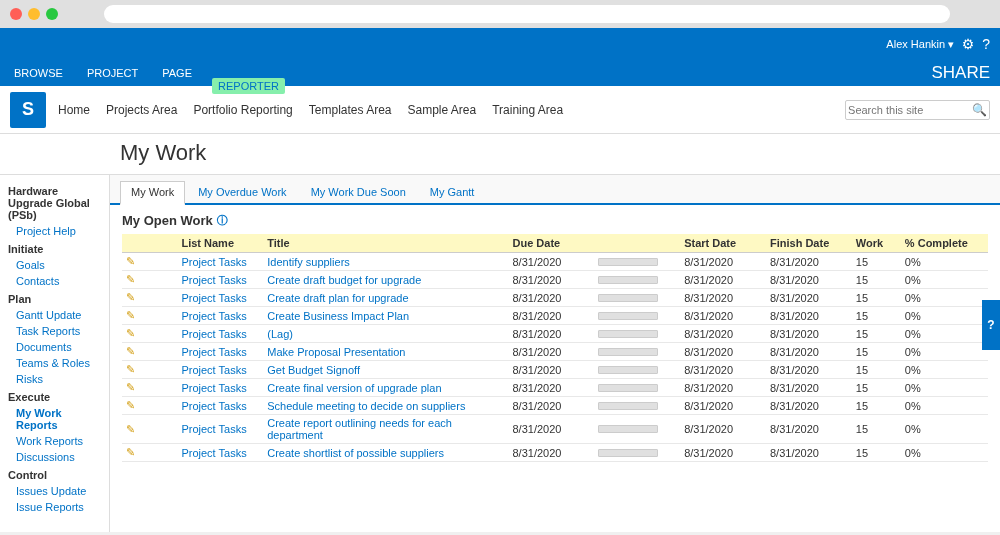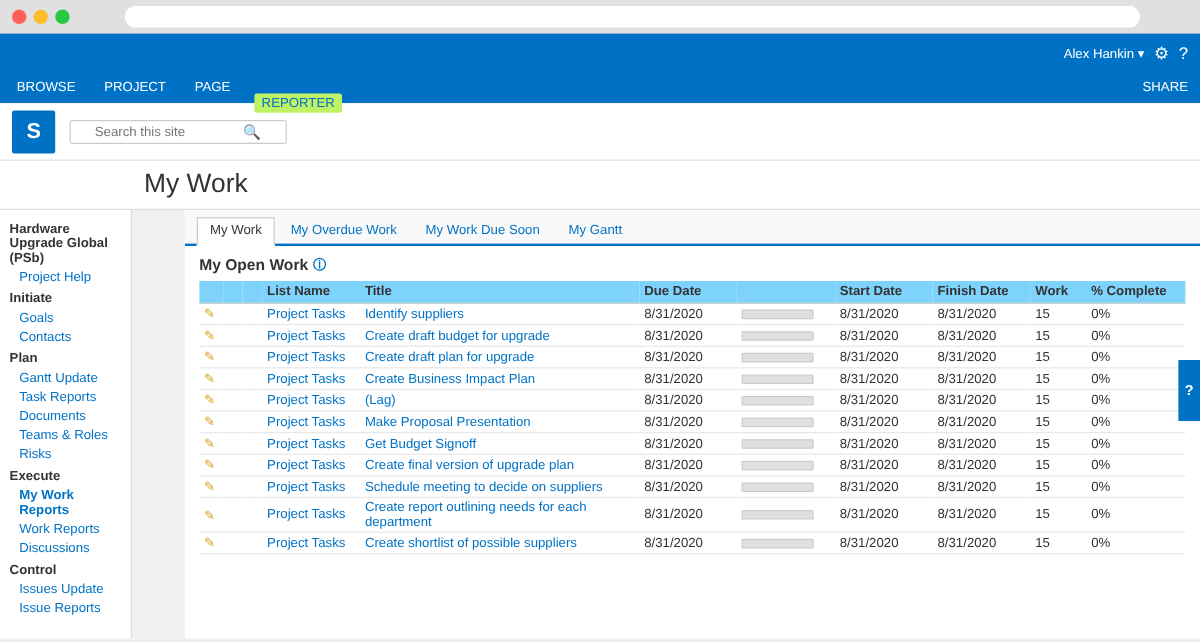--- a/index.html
+++ b/index.html
@@ -50,27 +50,27 @@
       gap: 16px;
     }
     .menu-item {
       color: white;
       font-size: 11px;
       cursor: pointer;
       padding: 2px 4px;
       text-transform: uppercase;
     }
     .menu-item.active {
-      background: #bef264;
+      background: #86efac;
       color: #0072c6;
       border-radius: 2px;
       padding: 2px 6px;
       margin-top: 26px;
     }
-    .share-btn { margin-left: auto; color: white; font-size: 11px; display: flex; align-items: center; gap: 4px; }
+    .share-btn { margin-left: auto; color: white; font-size: 17px; display: flex; align-items: center; gap: 4px; }
 
     
     .sp-header {
       background: white;
       display: flex;
       align-items: center;
       height: 48px;
       padding: 0 10px;
       border-bottom: 1px solid #ddd;
     }
@@ -87,38 +87,37 @@
       border-radius: 2px;
       margin-right: 12px;
     }
     .sp-nav { display: flex; gap: 16px; flex: 1; }
     .sp-nav-item { font-size: 12px; color: #333; cursor: pointer; }
     .sp-search {
       display: flex;
       align-items: center;
       border: 1px solid #ccc;
       border-radius: 2px;
-      padding: 2px 20px;
+      padding: 2px 2px;
       gap: 4px;
     }
     .sp-search input { border: none; outline: none; font-size: 11px; width: 120px; }
 
     
     .page-title-area {
       background: white;
       padding: 6px 10px 8px 120px;
       border-bottom: 1px solid #ddd;
     }
     .page-title { font-size: 22px; color: #333; font-weight: 300; }
 
     
     .content-wrapper {
       display: flex;
       height: calc(535px - 28px - 32px - 26px - 48px - 44px);
-      gap: 44px;
     }
 
     
     .sidebar {
       width: 110px;
       background: white;
       border-right: 1px solid #ddd;
       padding: 6px 0;
       font-size: 11px;
       overflow-y: auto;
@@ -197,21 +196,21 @@
       border: 1px solid #aaa;
       padding: 3px 10px;
       font-size: 11px;
       cursor: pointer;
       color: #333;
     }
 
     
     .table-wrapper { flex: 1; overflow-y: auto; overflow-x: hidden; }
     table { width: 100%; border-collapse: collapse; font-size: 11px; }
-    thead tr { background: #7dd3fc; border-bottom: 1px solid #ccc; }
+    thead tr { background: #fef9c3; border-bottom: 1px solid #ccc; }
     thead th { padding: 3px 4px; text-align: left; color: #333; font-weight: 600; font-size: 11px; white-space: nowrap; }
     tbody tr { border-bottom: 1px solid #e8e8e8; }
     tbody td { padding: 2px 4px; color: #333; font-size: 11px; }
     .link-cell { color: #0072c6; cursor: pointer; }
     .progress-bar-bg {
       width: 60px;
       height: 8px;
       background: #e0e0e0;
       border: 1px solid #ccc;
       border-radius: 1px;
@@ -270,20 +269,28 @@
   <span class="menu-item">PROJECT</span>
   <span class="menu-item">PAGE</span>
   <span class="menu-item active">REPORTER</span>
   <div class="share-btn">
     <span>SHARE</span>
   </div>
 </div>
 
 <div class="sp-header">
   <div class="sp-logo">S</div>
+  <div class="sp-nav">
+    <span class="sp-nav-item">Home</span>
+    <span class="sp-nav-item">Projects Area</span>
+    <span class="sp-nav-item">Portfolio Reporting</span>
+    <span class="sp-nav-item">Templates Area</span>
+    <span class="sp-nav-item">Sample Area</span>
+    <span class="sp-nav-item">Training Area</span>
+  </div>
   <div class="sp-search">
     <input type="text" placeholder="Search this site" style="">
     <span>🔍</span>
   </div>
 </div>
 
 <div class="page-title-area">
   <h1 class="page-title">My Work</h1>
 </div>
 

